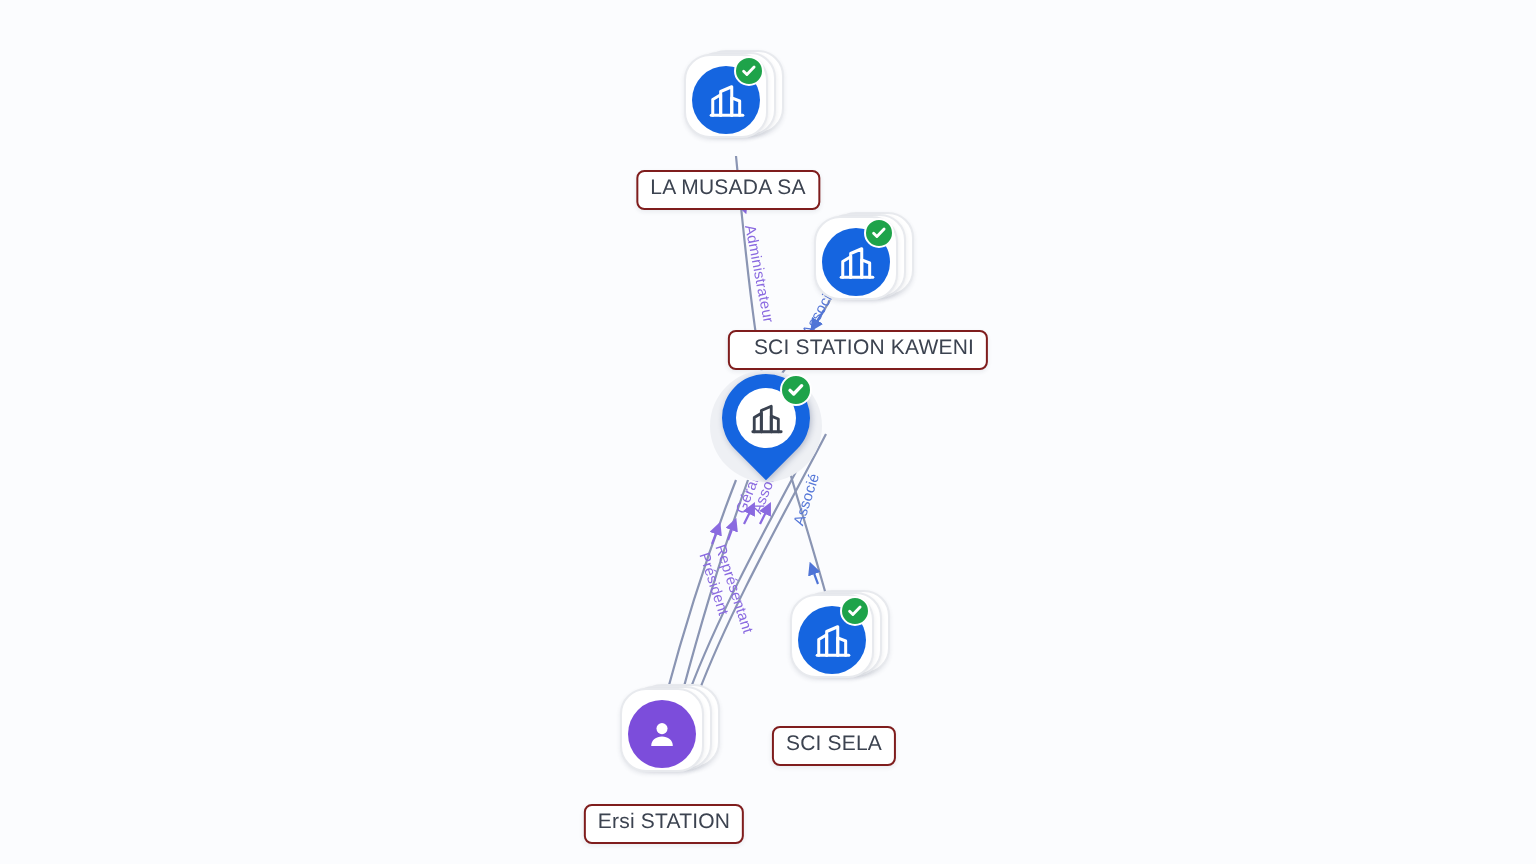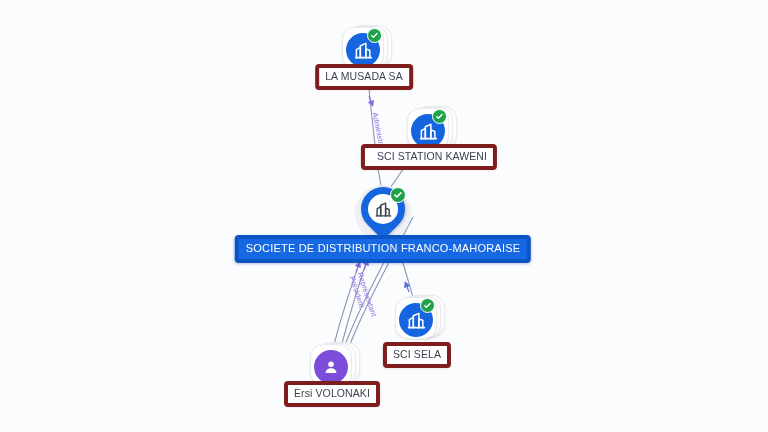--- a/index.html
+++ b/index.html
@@ -138,24 +138,25 @@
   
   .nlabel {
     position: absolute;
     transform: translateX(-50%);
     white-space: nowrap;
     font-size: 10.5px;
     line-height: 13px;
     letter-spacing: .1px;
     color: #3c4350;
     background: #ffffff;
-    border: 4px solid #7f1d1d;
+    border: 1px solid #7f1d1d;
     border-radius: 4px;
     padding: 2px 6px 3px 6px;
     box-shadow: 0 1px 2px rgba(40,50,80,.08);
+    margin-top: 21px;
   }
   .nlabel.primary {
     color: #ffffff;
     background: #1668e3;
     border-color: #0d55c4;
     font-size: 11px;
     letter-spacing: .2px;
     padding: 3px 7px 4px 7px;
     box-shadow: 0 1px 3px rgba(15,60,150,.30);
   }
@@ -279,21 +280,20 @@
           <path d="M2 21h20" stroke="#3a4250" stroke-width="2" stroke-linecap="round"></path>
         </svg>
       </div>
       <div class="pin-check">
         <svg width="10" height="10" viewBox="0 0 12 12">
           <path d="M2.4 6.2 L4.6 8.4 L9.4 3.4" stroke="#ffffff" stroke-width="2" fill="none" stroke-linecap="round" stroke-linejoin="round"></path>
         </svg>
       </div>
     </div>
   </div>
-  <div class="nlabel primary" style="left:383px; top:235px;">SOCIETE DE DISTRIBUTION FRANCO-MAHORAISE</div>
 
   <div class="node" style="left:417px; top:317px;">
     <div class="stack">
       <div class="card c3"></div>
       <div class="card c2"></div>
       <div class="card c1">
         <div class="disc company">
           <svg width="19" height="19" viewBox="0 0 24 24" fill="none">
             <path d="M3 21V11l5-3v13" stroke="#ffffff" stroke-width="1.9" stroke-linejoin="round" stroke-linecap="round"></path>
             <path d="M8 21V6l7-3v18" stroke="#ffffff" stroke-width="1.9" stroke-linejoin="round" stroke-linecap="round"></path>
@@ -318,15 +318,15 @@
       <div class="card c1">
         <div class="disc person">
           <svg width="18" height="18" viewBox="0 0 24 24">
             <circle cx="12" cy="8.4" r="3.7" fill="#ffffff"></circle>
             <path d="M4.8 20c0-4 3.3-6.3 7.2-6.3s7.2 2.3 7.2 6.3z" fill="#ffffff"></path>
           </svg>
         </div>
       </div>
     </div>
   </div>
-  <div class="nlabel" style="left:332px; top:381px;">Ersi VOLONAKI</div>
+  <div class="nlabel" style="left:332px; top:381px;">Ersi STATION</div>
 
 </div>
 
 </body></html>

